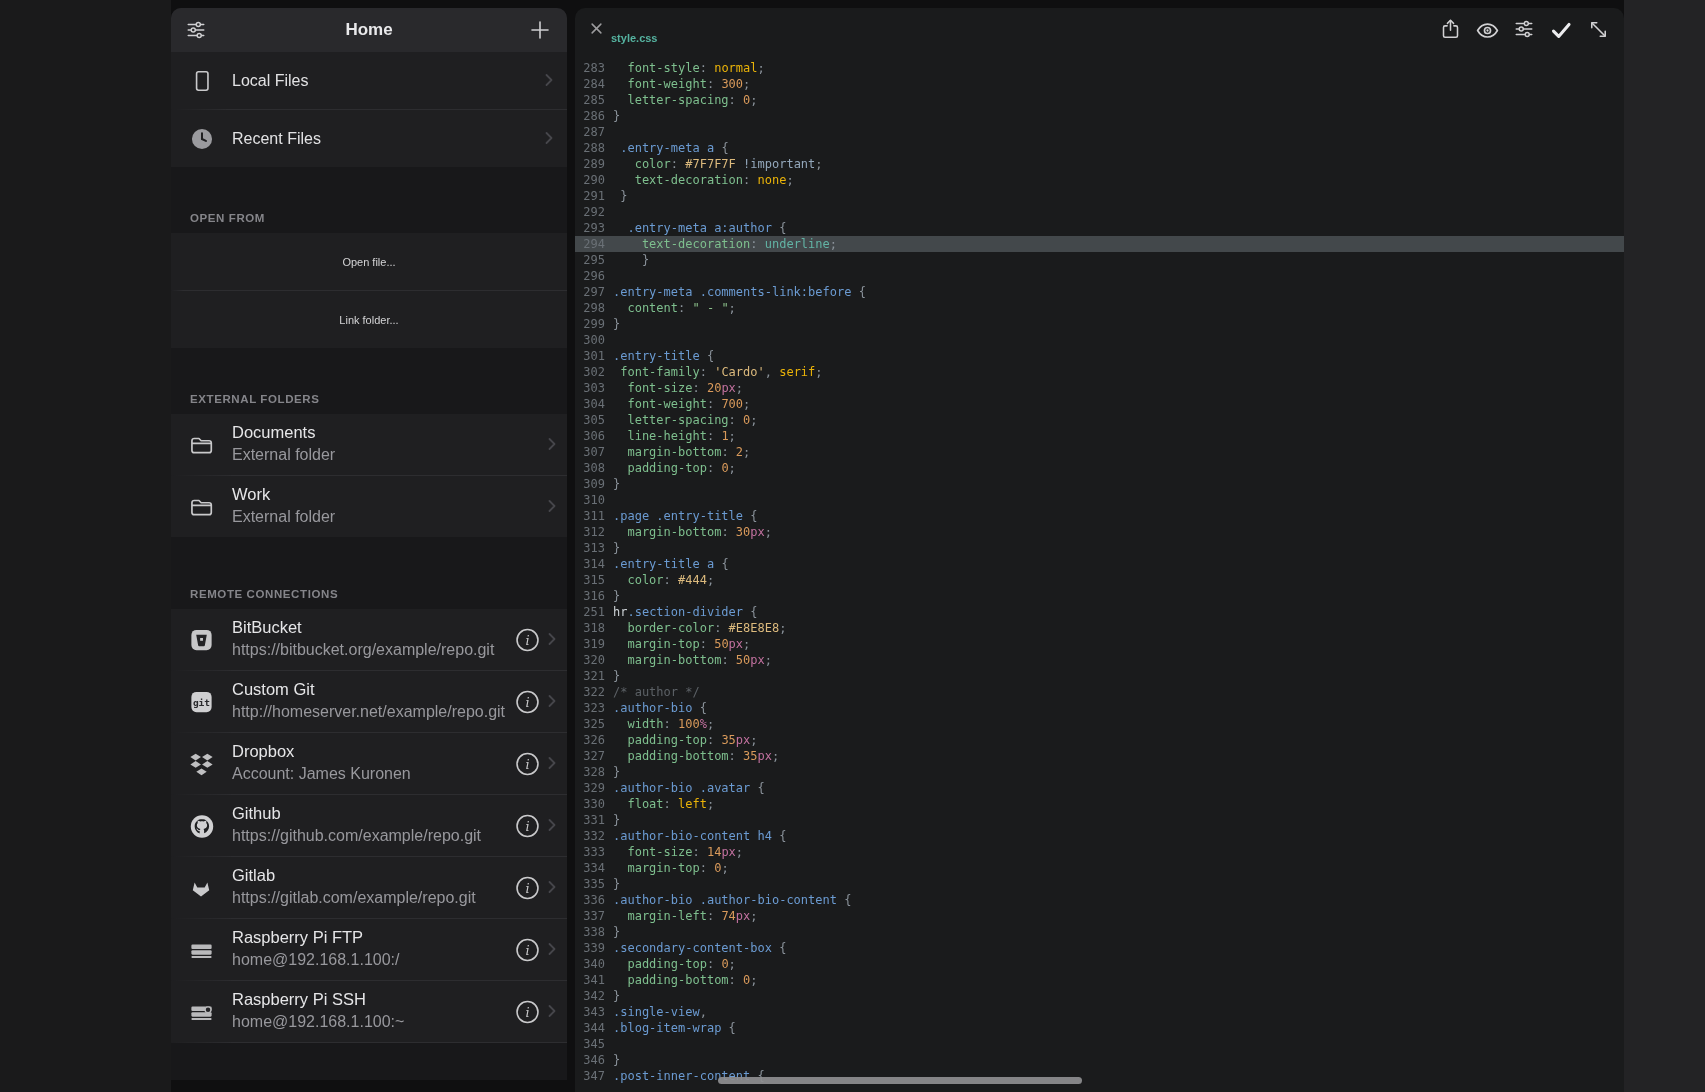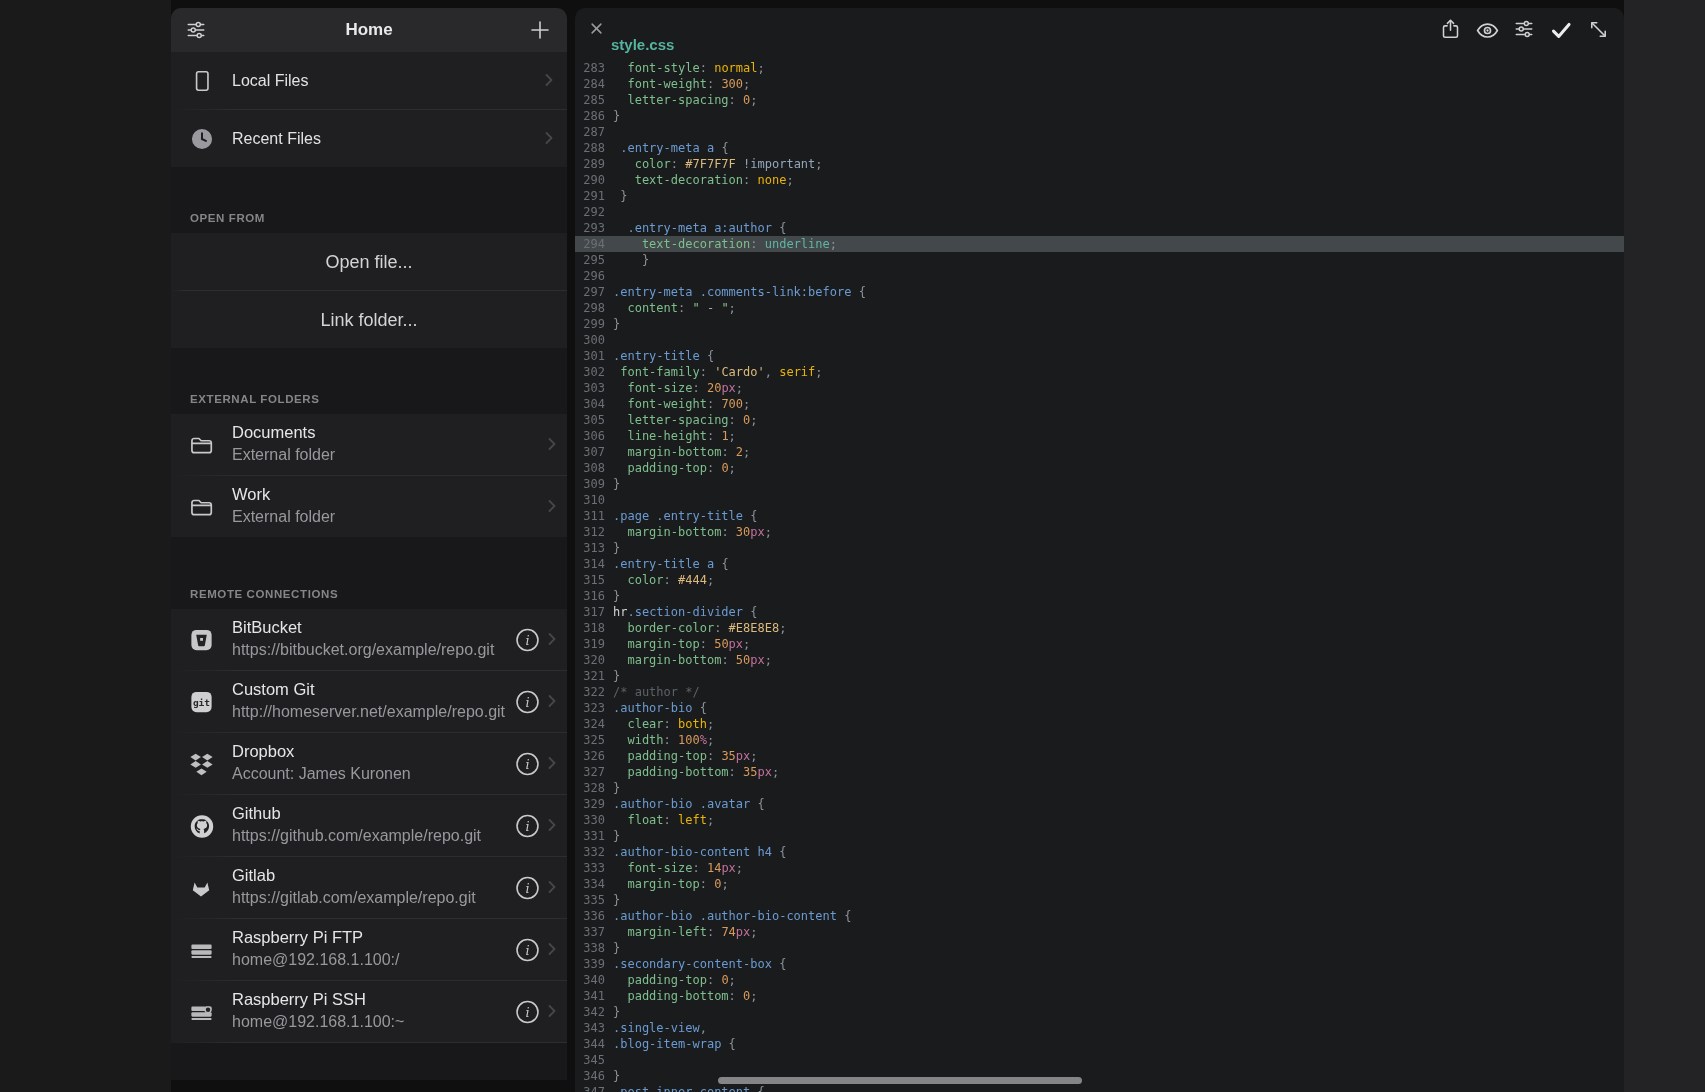--- a/index.html
+++ b/index.html
@@ -24,35 +24,35 @@
   .row .chev{position:absolute;right:6px;top:50%;transform:translateY(-50%);width:22px;height:22px;}
   .row2{position:relative;height:61px;background:#1f1f21;}
   .row2 .ric{position:absolute;left:17px;top:50%;transform:translateY(-50%);width:27px;height:27px;}
   .row2 .rtitle{position:absolute;left:61px;top:9px;color:#e6e6e8;font-size:16.5px;}
   .row2 .rsub{position:absolute;left:61px;top:32px;color:#98989d;font-size:16px;}
   .row2 .info{position:absolute;right:26px;top:50%;transform:translateY(-50%);width:27px;height:27px;
               background:none;border:none;padding:0;cursor:pointer;}
   .row2 .chev{position:absolute;right:3px;top:50%;transform:translateY(-50%);width:22px;height:22px;}
   .rowc{position:relative;height:57px;background:#1f1f21;}
   .rowc .clabel{position:absolute;left:0;right:0;top:50%;transform:translateY(-50%);
-                text-align:center;color:#d4d4d6;font-size:18px;}
+                text-align:center;color:#d4d4d6;font-size:11px;}
   .sep{height:0;border-top:1px solid #2d2d30;background:#1f1f21;}
   .gap{position:relative;background:#18181a;text-align:right;}
   .gap .slabel{position:absolute;left:19px;bottom:9px;color:#85858a;font-size:11.5px;
                font-weight:bold;letter-spacing:.6px;}
   .filler{background:#18181a;}
 
   
   .editor{position:absolute;left:575px;top:8px;width:1049px;height:1084px;background:#1a1b1c;
           border-radius:10px 10px 0 0;overflow:hidden;}
   .tabbar{position:relative;height:44px;}
   .closebtn{position:absolute;left:10px;top:11px;width:22px;height:22px;background:none;border:none;
             padding:0;cursor:pointer;}
-  .tabtitle{position:absolute;left:36px;top:15px;height:44px;line-height:44px;color:#55b3a0;
-            font-size:15px;font-weight:bold;}
+  .tabtitle{position:absolute;left:36px;top:8px;height:44px;line-height:44px;color:#55b3a0;
+            font-size:11px;font-weight:bold;}
   .tools{position:absolute;right:14px;top:0;height:44px;display:flex;align-items:center;gap:13px;}
   .tbtn{width:24px;height:24px;background:none;border:none;padding:0;color:#d2d3d5;cursor:pointer;}
   .code{position:absolute;left:0;top:44px;right:0;
         font-family:"DejaVu Sans Mono",monospace;font-size:12px;line-height:16px;}
   .cl{white-space:pre;height:16px;}
   .cl .ln{display:inline-block;width:30px;padding-right:8px;text-align:right;color:#6a7076;}
   .cl.hl{background:#43484b;}
   .tk-p{color:#7ebf8e}.tk-s{color:#6b9bd2}.tk-v{color:#eab308}.tk-n{color:#d99a5b}
   .tk-u{color:#c2719f}.tk-y{color:#dcba7d}.tk-g{color:#8cc08b}.tk-c{color:#5c6166}
   .tk-i{color:#93a7bb}.tk-x{color:#8b939b}.tk-e{color:#cfd4d8}.tk-t{color:#62b3a4}
@@ -356,28 +356,27 @@
         <div class="cl"><span class="ln">307</span><span class="tk-p">  margin-bottom</span><span class="tk-x">: </span><span class="tk-n">2</span><span class="tk-x">;</span></div>
         <div class="cl"><span class="ln">308</span><span class="tk-p">  padding-top</span><span class="tk-x">: </span><span class="tk-n">0</span><span class="tk-x">;</span></div>
         <div class="cl"><span class="ln">309</span><span class="tk-x">}</span></div>
         <div class="cl"><span class="ln">310</span></div>
         <div class="cl"><span class="ln">311</span><span class="tk-s">.page .entry-title</span><span class="tk-x"> {</span></div>
         <div class="cl"><span class="ln">312</span><span class="tk-p">  margin-bottom</span><span class="tk-x">: </span><span class="tk-n">30</span><span class="tk-u">px</span><span class="tk-x">;</span></div>
         <div class="cl"><span class="ln">313</span><span class="tk-x">}</span></div>
         <div class="cl"><span class="ln">314</span><span class="tk-s">.entry-title a</span><span class="tk-x"> {</span></div>
         <div class="cl"><span class="ln">315</span><span class="tk-p">  color</span><span class="tk-x">: </span><span class="tk-y">#444</span><span class="tk-x">;</span></div>
         <div class="cl"><span class="ln">316</span><span class="tk-x">}</span></div>
-        <div class="cl"><span class="ln">317</span><span class="tk-e">hr</span><span class="tk-s">.section-divider</span><span class="tk-x"> {</span></div>
+        <div class="cl"><span class="ln">251</span><span class="tk-e">hr</span><span class="tk-s">.section-divider</span><span class="tk-x"> {</span></div>
         <div class="cl"><span class="ln">318</span><span class="tk-p">  border-color</span><span class="tk-x">: </span><span class="tk-y">#E8E8E8</span><span class="tk-x">;</span></div>
         <div class="cl"><span class="ln">319</span><span class="tk-p">  margin-top</span><span class="tk-x">: </span><span class="tk-n">50</span><span class="tk-u">px</span><span class="tk-x">;</span></div>
         <div class="cl"><span class="ln">320</span><span class="tk-p">  margin-bottom</span><span class="tk-x">: </span><span class="tk-n">50</span><span class="tk-u">px</span><span class="tk-x">;</span></div>
         <div class="cl"><span class="ln">321</span><span class="tk-x">}</span></div>
         <div class="cl"><span class="ln">322</span><span class="tk-c">/* author */</span></div>
         <div class="cl"><span class="ln">323</span><span class="tk-s">.author-bio</span><span class="tk-x"> {</span></div>
-        <div class="cl"><span class="ln">324</span><span class="tk-p">  clear</span><span class="tk-x">: </span><span class="tk-v">both</span><span class="tk-x">;</span></div>
         <div class="cl"><span class="ln">325</span><span class="tk-p">  width</span><span class="tk-x">: </span><span class="tk-n">100</span><span class="tk-u">%</span><span class="tk-x">;</span></div>
         <div class="cl"><span class="ln">326</span><span class="tk-p">  padding-top</span><span class="tk-x">: </span><span class="tk-n">35</span><span class="tk-u">px</span><span class="tk-x">;</span></div>
         <div class="cl"><span class="ln">327</span><span class="tk-p">  padding-bottom</span><span class="tk-x">: </span><span class="tk-n">35</span><span class="tk-u">px</span><span class="tk-x">;</span></div>
         <div class="cl"><span class="ln">328</span><span class="tk-x">}</span></div>
         <div class="cl"><span class="ln">329</span><span class="tk-s">.author-bio .avatar</span><span class="tk-x"> {</span></div>
         <div class="cl"><span class="ln">330</span><span class="tk-p">  float</span><span class="tk-x">: </span><span class="tk-v">left</span><span class="tk-x">;</span></div>
         <div class="cl"><span class="ln">331</span><span class="tk-x">}</span></div>
         <div class="cl"><span class="ln">332</span><span class="tk-s">.author-bio-content h4</span><span class="tk-x"> {</span></div>
         <div class="cl"><span class="ln">333</span><span class="tk-p">  font-size</span><span class="tk-x">: </span><span class="tk-n">14</span><span class="tk-u">px</span><span class="tk-x">;</span></div>
         <div class="cl"><span class="ln">334</span><span class="tk-p">  margin-top</span><span class="tk-x">: </span><span class="tk-n">0</span><span class="tk-x">;</span></div>

